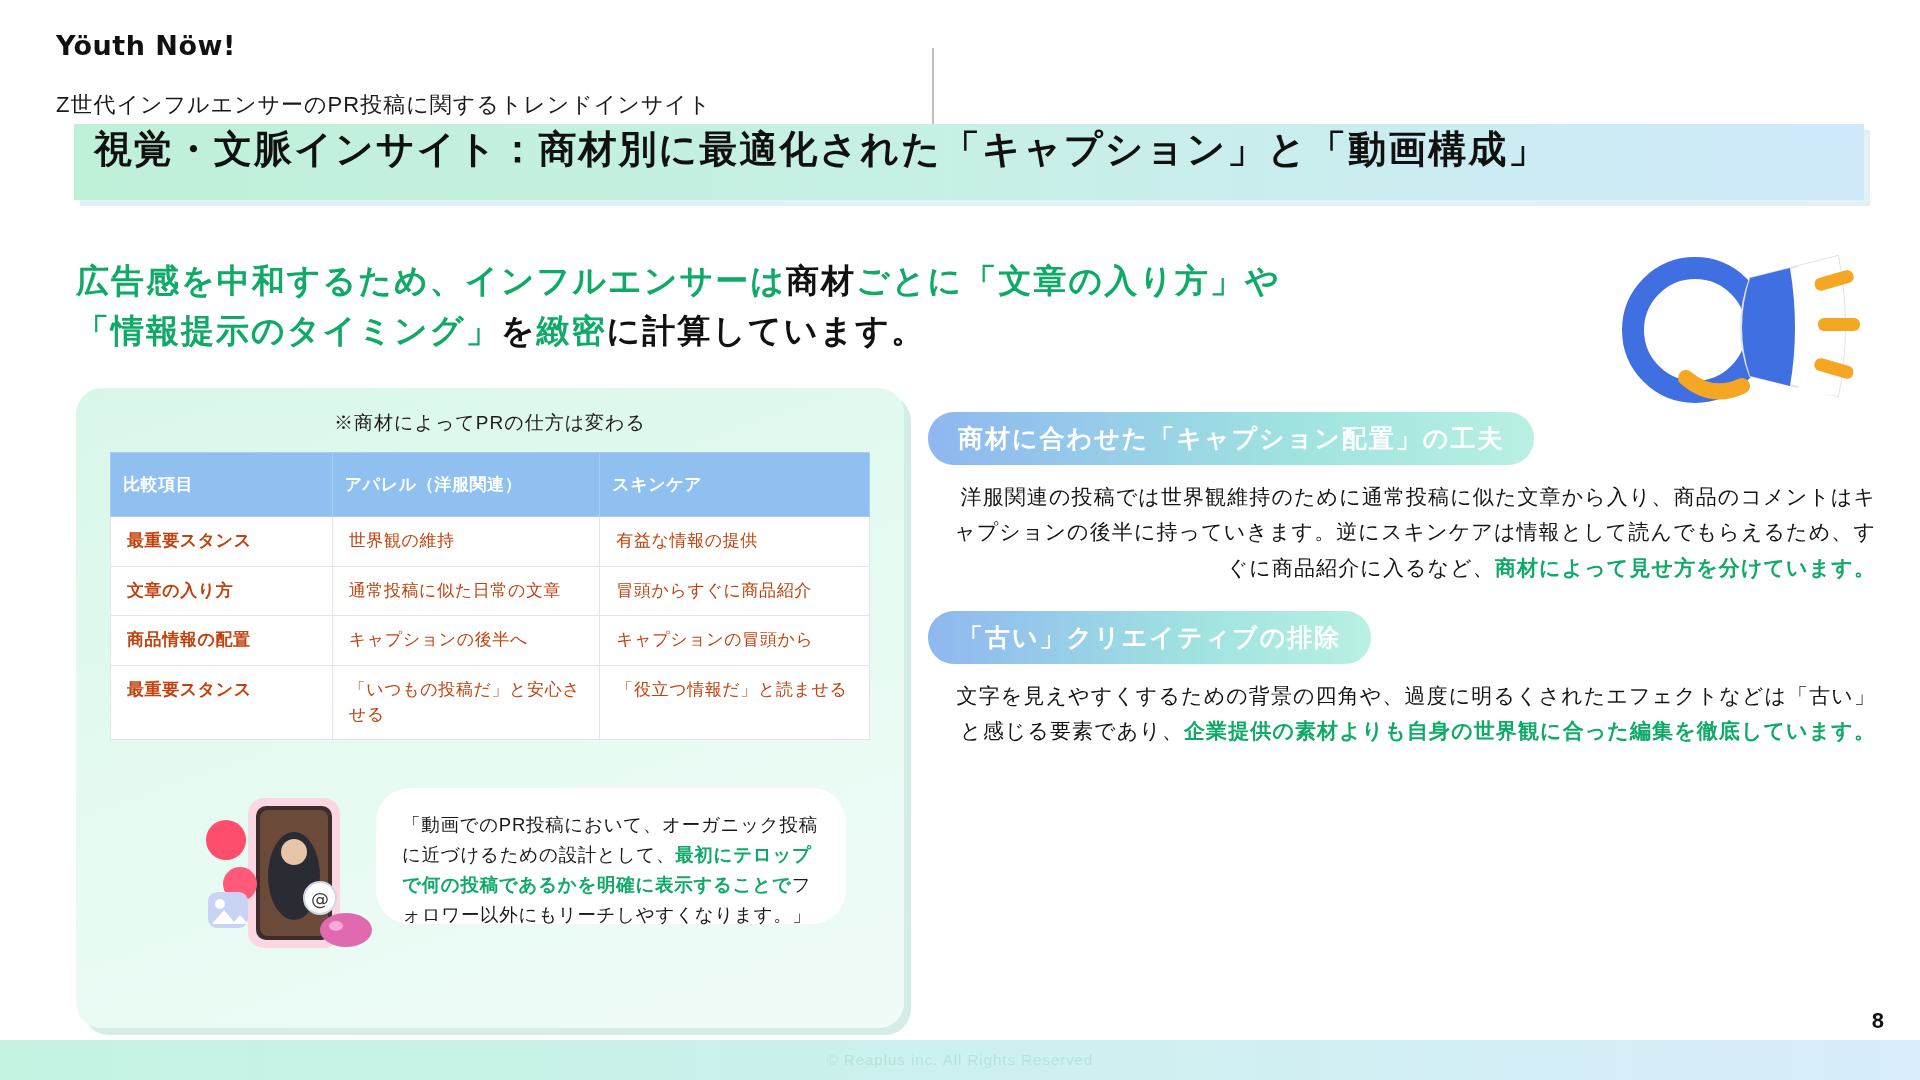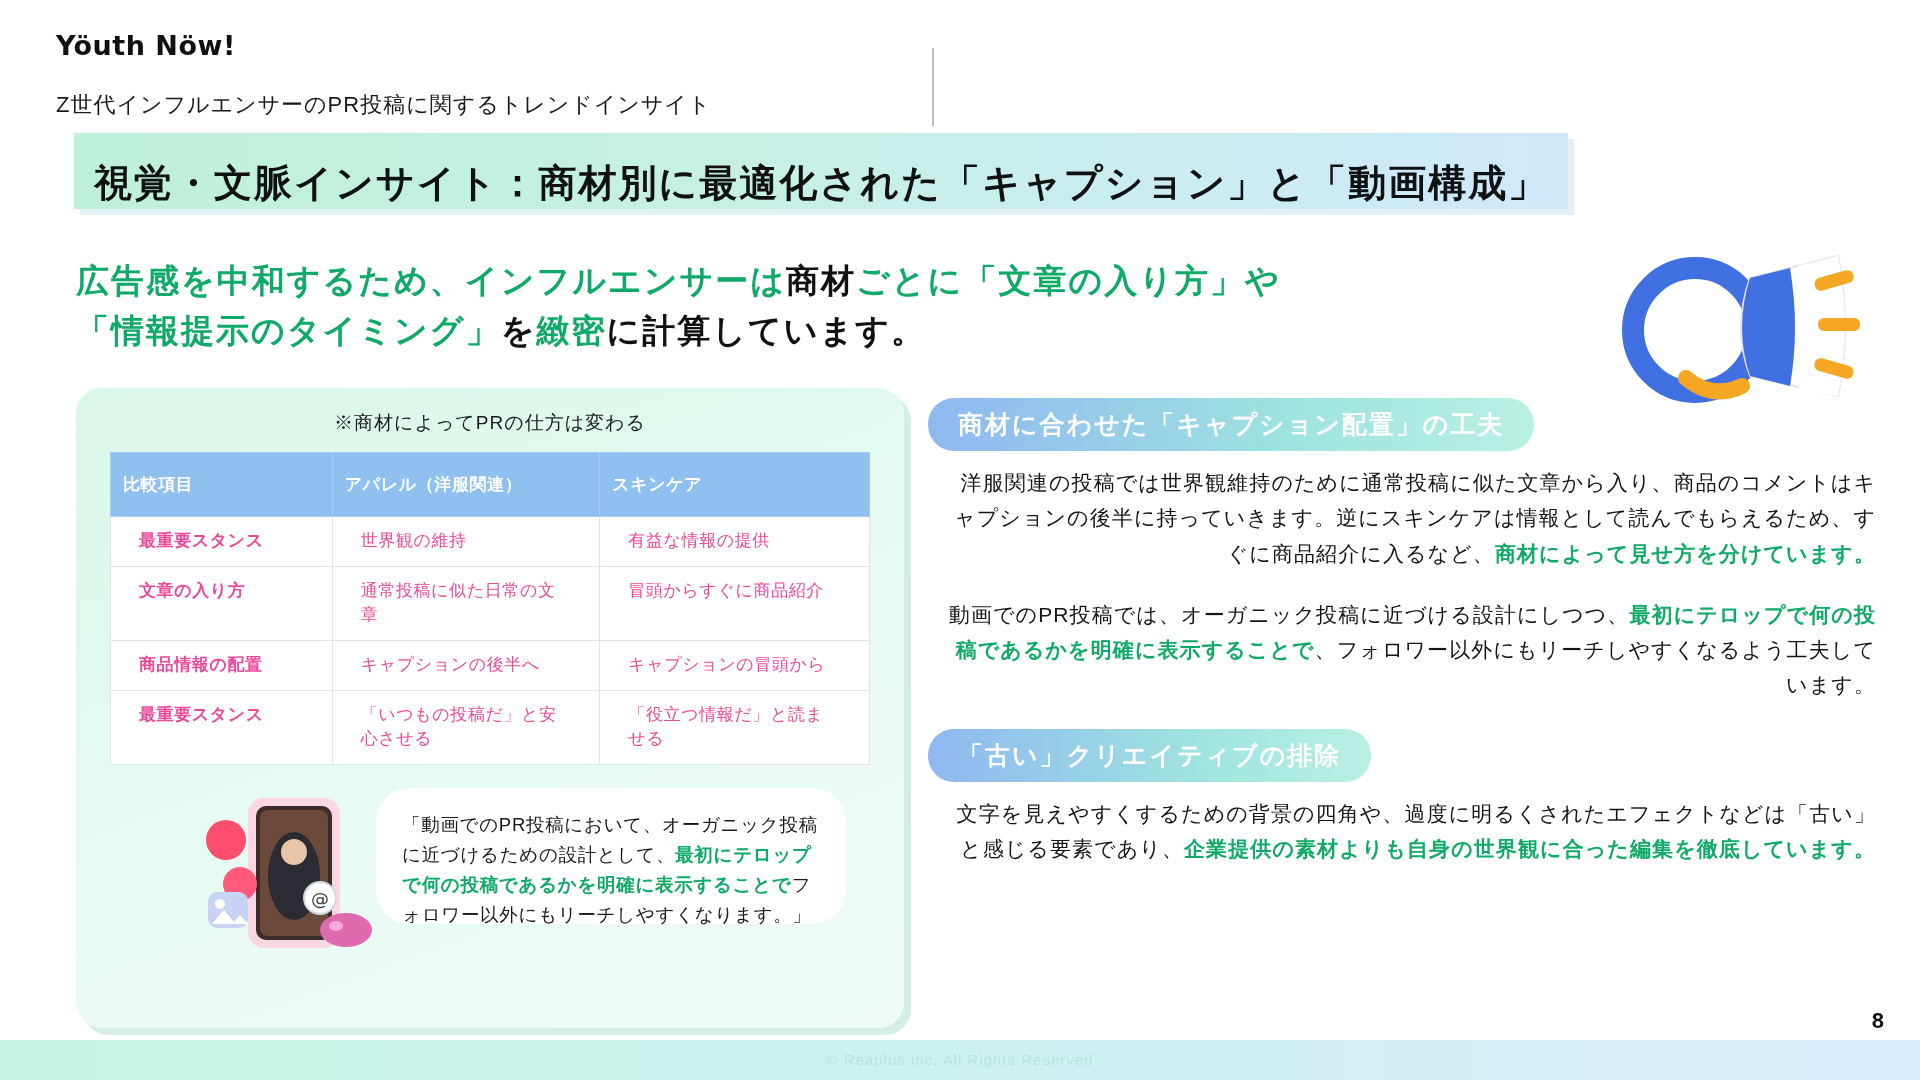--- a/index.html
+++ b/index.html
@@ -40,26 +40,26 @@
     top: 48px;
     width: 2px;
     height: 78px;
     background: #bfbfbf;
   }
 
   
   .title-band {
     position: absolute;
     left: 74px;
-    top: 133px;
-    width: 1494px;
+    top: 124px;
+    width: 1790px;
     height: 76px;
     background: linear-gradient(90deg, #bff0d8 0%, #c6f0e4 45%, #cfe9fb 100%);
     display: flex;
-    align-items: flex-end;
+    align-items: flex-start;
     box-shadow: 6px 6px 0 rgba(170, 215, 225, 0.35);
   }
   .title-band-text {
     padding-left: 20px;
     font-size: 38px;
     font-weight: 700;
     color: #111111;
     letter-spacing: 2px;
     white-space: nowrap;
   }
@@ -122,23 +122,23 @@
   table.cmp th {
     background: #8fc0ef;
     color: #ffffff;
     font-weight: 700;
     text-align: left;
     padding: 20px 12px;
     border: 1px solid #a9cdf2;
     font-size: 17px;
   }
   table.cmp td {
-    padding: 12px 28px;
+    padding: 12px 16px;
     border: 1px solid #dfe5ea;
-    color: #ec4899;
+    color: #c2410c;
     vertical-align: top;
     line-height: 1.45;
   }
   table.cmp td:first-child { font-weight: 700; }
   table.cmp col.c1 { width: 222px; }
   table.cmp col.c2 { width: 268px; }
   table.cmp col.c3 { width: 270px; }
 
   
   .quote-bubble {
@@ -163,21 +163,21 @@
     left: 120px;
     top: 392px;
     width: 190px;
     height: 180px;
   }
 
   
   .right-col {
     position: absolute;
     left: 928px;
-    top: 398px;
+    top: 412px;
     width: 960px;
   }
   .pill {
     display: inline-block;
     background: linear-gradient(90deg, #8fb7f0 0%, #9fe3e0 60%, #b9f0e2 100%);
     color: #ffffff;
     font-size: 25px;
     font-weight: 700;
     letter-spacing: 2px;
     border-radius: 26px;
@@ -314,23 +314,20 @@
   </div>
 </div>
 
 <div class="right-col">
 
   <div class="pill">商材に合わせた「キャプション配置」の工夫</div>
   <p class="para">
     <span>洋服関連の投稿では世界観維持のために通常投稿に似た文章から入り、商品のコメントはキャプションの後半に持っていきます。逆にスキンケアは情報として読んでもらえるため、すぐに商品紹介に入るなど、</span><span class="hl">商材によって見せ方を分けています。</span><span></span>
   </p>
 
-  <p class="para">
-    <span>動画でのPR投稿では、オーガニック投稿に近づける設計にしつつ、</span><span class="hl">最初にテロップで何の投稿であるかを明確に表示することで</span><span>、フォロワー以外にもリーチしやすくなるよう工夫しています。</span>
-  </p>
 
   <div class="pill">「古い」クリエイティブの排除</div>
   <p class="para">
     <span>文字を見えやすくするための背景の四角や、過度に明るくされたエフェクトなどは「古い」と感じる要素であり、</span><span class="hl">企業提供の素材よりも自身の世界観に合った編集を徹底しています。</span><span></span>
   </p>
 
 </div>
 
 <div class="footer-bar"></div>
 <div class="footer-text">© Reaplus inc. All Rights Reserved</div>

